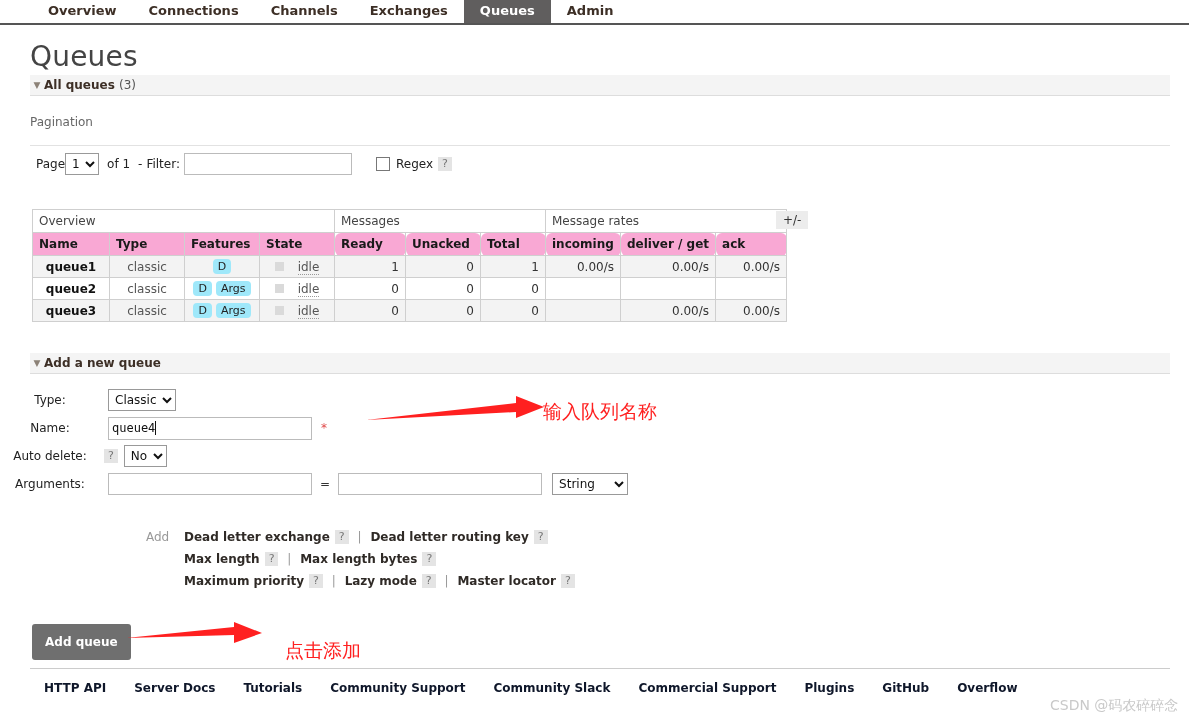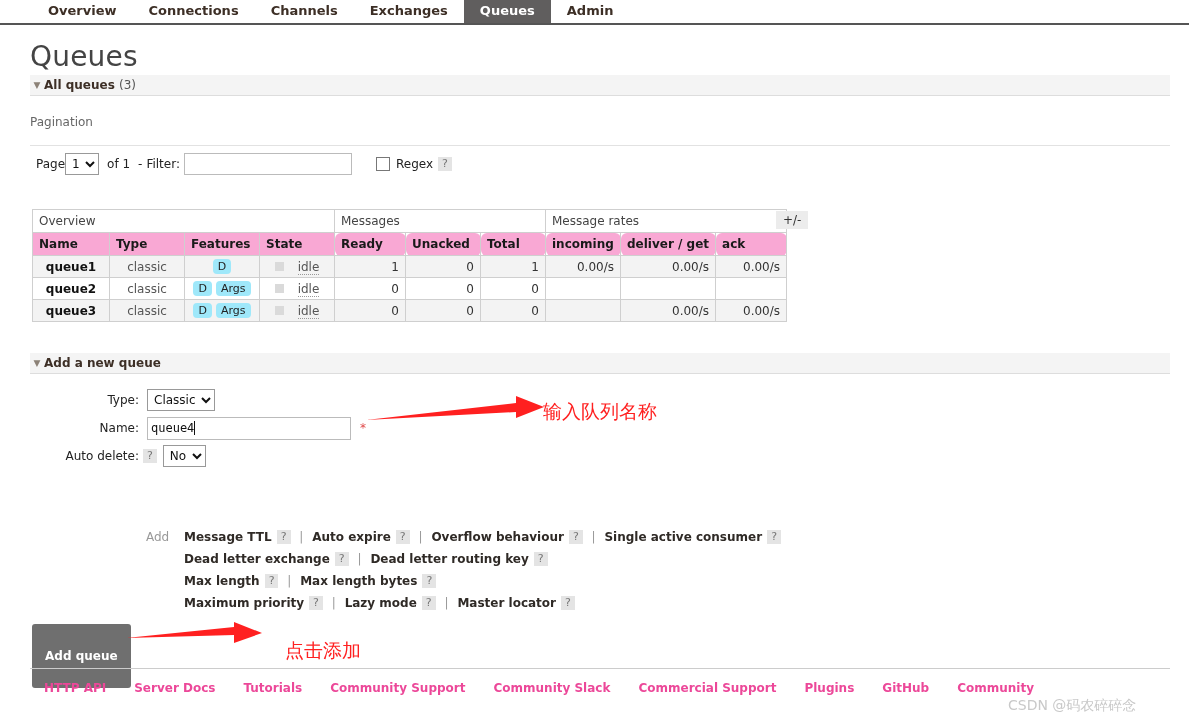--- a/index.html
+++ b/index.html
@@ -136,22 +136,22 @@
     position: absolute; left: 776px; top: 211px;
     background: #ececec; color: #333;
     font-size: 12px; padding: 2px 7px;
     cursor: pointer;
   }
 
   
   #form-area { position: absolute; left: 0; top: 386px; }
   .frow { display: flex; align-items: center; height: 28px; }
   .flabel {
-    width: 100px; text-align: right; padding-right: 8px;
-    font-size: 12px; color: #222; padding-left: 39px;
+    width: 100px; text-align: center; padding-right: 8px;
+    font-size: 12px; color: #222;
   }
   .req-star { color: #e04b4b; margin-left: 9px; font-size: 12px; }
   #name-input-wrap {
     position: relative; display: inline-block;
     border: 1px solid #bbb; background: #fff;
     width: 196px; height: 19px; padding: 1px 3px;
     font-family: "DejaVu Sans Mono", monospace; font-size: 12px;
     line-height: 19px; color: #111;
   }
   .caret {
@@ -169,21 +169,21 @@
   }
   #presets .addword { color: #999; position: absolute; left: 0; top: 0; }
   #presets .plist { margin-left: 38px; }
   .plink { font-weight: bold; color: #2f2a26; cursor: pointer; }
   .sep { color: #999; margin: 0 5px; }
 
   #add-queue-btn {
     position: absolute; left: 32px; top: 624px;
     background: #6f6f6f; color: #fff;
     font-size: 12px; font-weight: bold;
-    padding: 25px 13px;
+    padding: 11px 13px;
     border: none; border-radius: 3px;
     cursor: pointer;
     font-family: "DejaVu Sans", "Liberation Sans", sans-serif;
   }
 
   
   .anno-text {
     position: absolute;
     color: #ff2020; font-size: 19px;
     font-family: Liberation Serif, serif;
@@ -193,25 +193,25 @@
   #anno2 { left: 285px; top: 638px; }
   .anno-arrow { position: absolute; }
 
   
   #footer {
     position: absolute; left: 30px; top: 668px; width: 1140px;
     border-top: 1px solid #ccc;
   }
   #footer-links {
     display: flex; gap: 0; padding-top: 12px;
-    font-size: 12px; font-weight: bold; color: #ec4899; text-align: center;
+    font-size: 12px; font-weight: bold; color: #0f172a; text-align: center;
   }
   #footer-links .flink { padding: 0 14px; cursor: pointer; white-space: nowrap; }
   #watermark {
-    position: absolute; left: 1008px; top: 697px;
+    position: absolute; left: 1050px; top: 697px;
     font-size: 14px; color: #c9c9c9;
     white-space: nowrap;
   }
 </style>
 </head>
 <body>
 
 <div id="navbar">
   <div id="navtabs">
     <div class="navtab">Overview</div>
@@ -339,34 +339,34 @@
 
 
   <div class="frow">
     <div class="flabel">Auto delete:</div>
     <span class="helpq" style="margin-left:-4px;margin-right:6px">?</span>
     <select class="ui-select">
       <option>No</option>
     </select>
   </div>
 
+  <div class="frow">
+    <div class="flabel">Arguments:</div>
+    <input class="ui-text" id="args-key" type="text" value="" style="">
+    <span id="args-eq">=</span>
+    <input class="ui-text" id="args-val" type="text" value="" style="">
+    <select class="ui-select" id="args-type">
+      <option>String</option>
+    </select>
+  </div>
 </div>
 
 <div id="presets">
   <span class="addword">Add</span>
   <div class="plist">
-    <div>
-      <span class="plink">Message TTL</span><span class="helpq">?</span>
-      <span class="sep">|</span>
-      <span class="plink">Auto expire</span><span class="helpq">?</span>
-      <span class="sep">|</span>
-      <span class="plink">Overflow behaviour</span><span class="helpq">?</span>
-      <span class="sep">|</span>
-      <span class="plink">Single active consumer</span><span class="helpq">?</span>
-    </div>
     <div>
       <span class="plink">Dead letter exchange</span><span class="helpq">?</span>
       <span class="sep">|</span>
       <span class="plink">Dead letter routing key</span><span class="helpq">?</span>
     </div>
     <div>
       <span class="plink">Max length</span><span class="helpq">?</span>
       <span class="sep">|</span>
       <span class="plink">Max length bytes</span><span class="helpq">?</span>
     </div>
@@ -395,16 +395,16 @@
 <div id="footer">
   <div id="footer-links">
     <span class="flink">HTTP API</span>
     <span class="flink">Server Docs</span>
     <span class="flink">Tutorials</span>
     <span class="flink">Community Support</span>
     <span class="flink">Community Slack</span>
     <span class="flink">Commercial Support</span>
     <span class="flink">Plugins</span>
     <span class="flink">GitHub</span>
-    <span class="flink">Community</span>
+    <span class="flink">Overflow</span>
   </div>
 </div>
 <div id="watermark">CSDN @码农碎碎念</div>
 
 </body></html>

